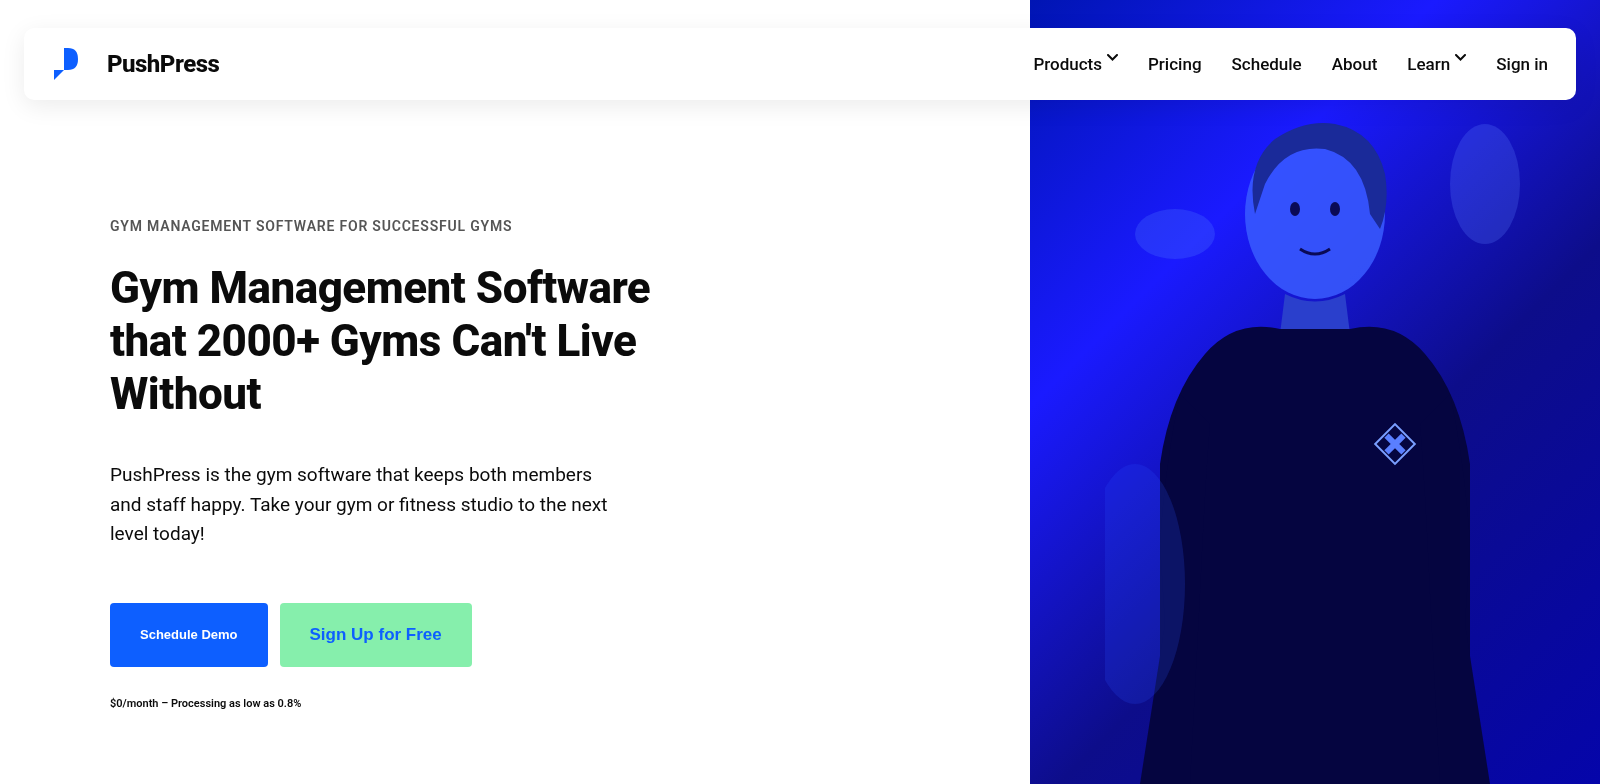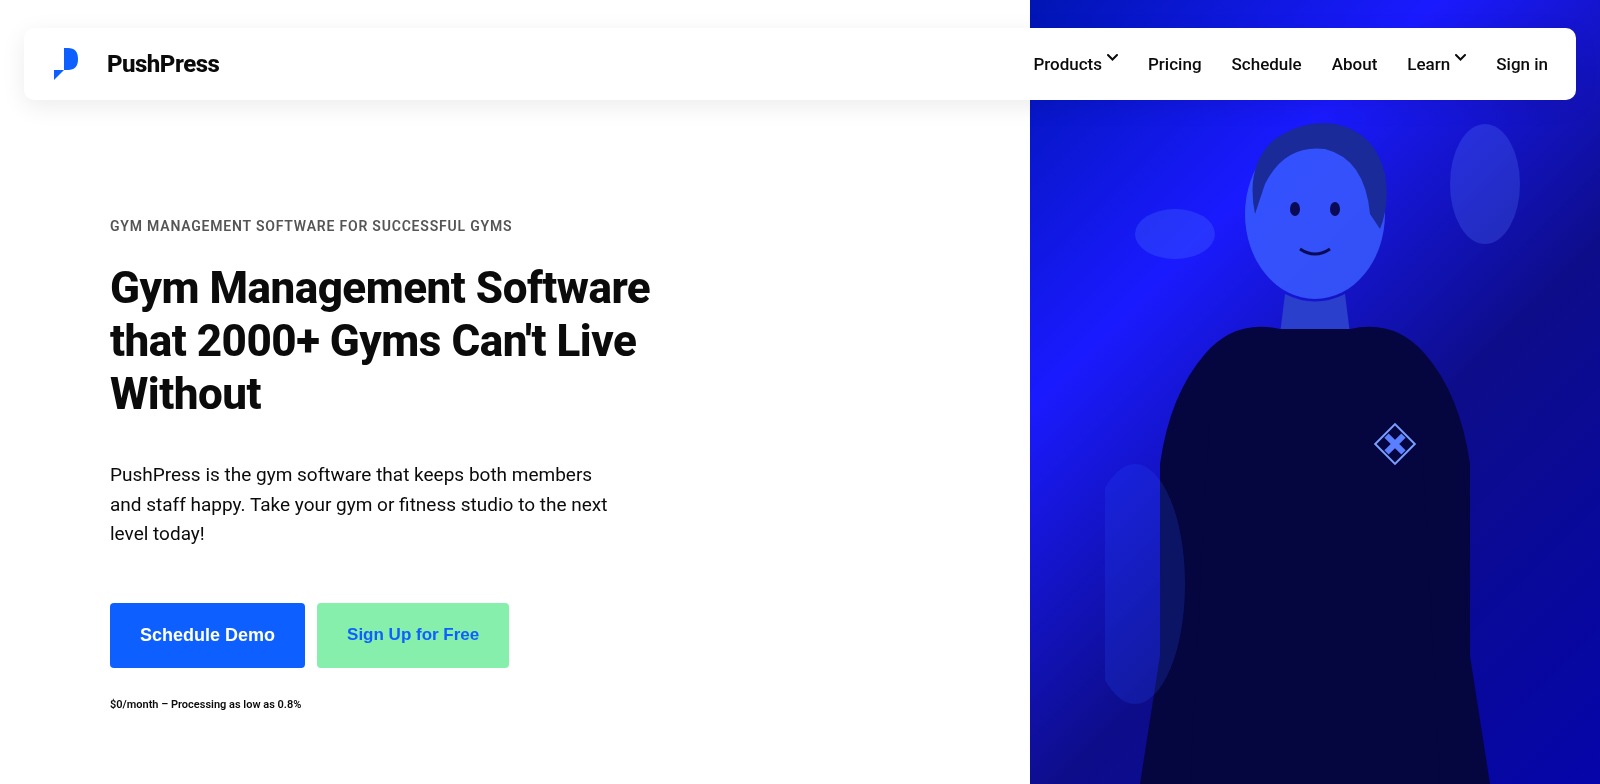--- a/index.html
+++ b/index.html
@@ -123,21 +123,21 @@
       max-width: 510px;
     }
     .cta-row {
       display: flex;
       gap: 12px;
       margin-bottom: 30px;
     }
     .cta-primary {
       background: #0d5fff;
       color: #ffffff;
-      font-size: 18px;
+      font-size: 13px;
       font-weight: 700;
       padding: 22px 30px;
       border: none;
       border-radius: 4px;
       cursor: pointer;
     }
     .cta-secondary {
       background: #86efac;
       color: #0d5fff;
       font-size: 17px;

